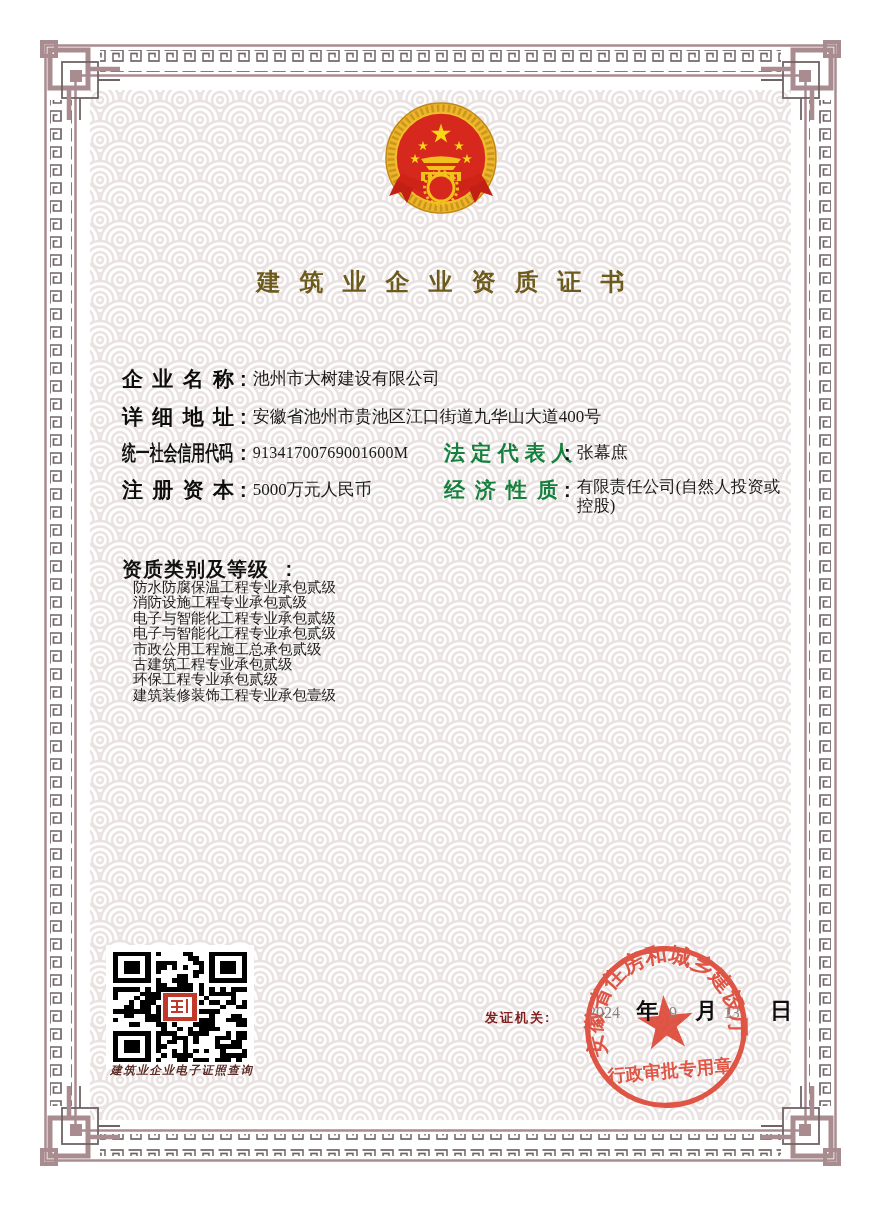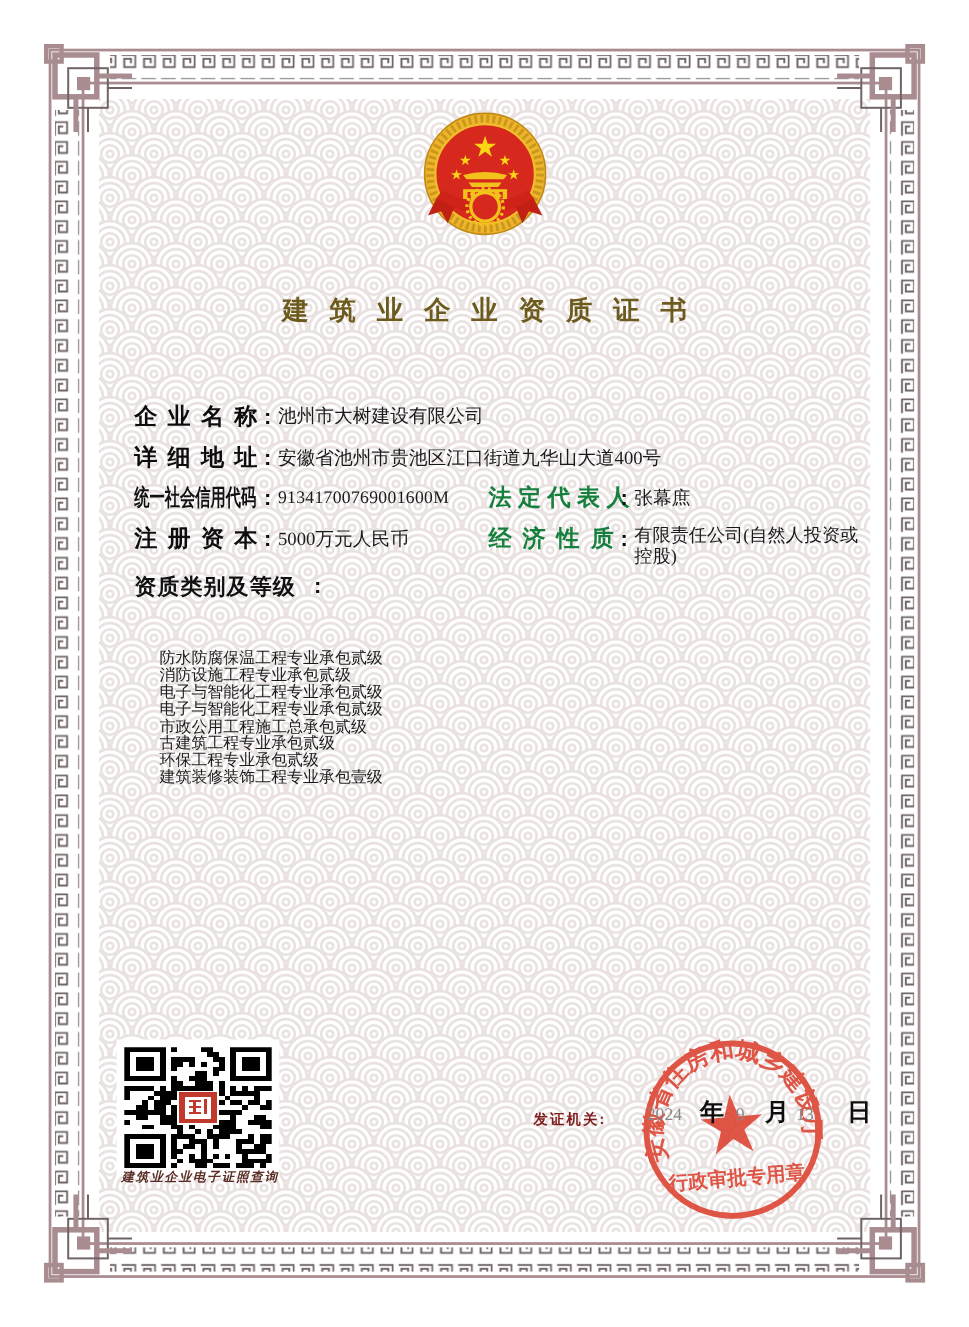--- a/index.html
+++ b/index.html
@@ -16,23 +16,23 @@
   .lblwrap{display:inline-block;width:112px;overflow:visible;vertical-align:top;white-space:nowrap;}
   .lblcond{display:inline-block;font-weight:bold;font-size:21px;line-height:26px;
            transform:scaleX(0.66);transform-origin:0 50%;}
   .colon{font-weight:bold;font-size:20px;vertical-align:top;line-height:26px;margin:0 6px 0 6px;}
   .val{font-family:"Liberation Serif","DejaVu Serif",serif;font-size:17px;color:#1a1a1a;
        vertical-align:top;line-height:25px;}
   .rcol{position:absolute;left:322px;top:0;white-space:nowrap;}
   .rlbl{display:inline-block;width:114px;text-align:justify;text-align-last:justify;
         font-weight:bold;font-size:21px;color:#15803d;vertical-align:top;line-height:26px;}
   .wrapval{display:inline-block;width:214px;white-space:normal;line-height:19px;font-size:16.5px;}
-  .qhead{position:absolute;left:122px;top:520px;z-index:2;font-weight:bold;font-size:20px;
+  .qhead{position:absolute;left:122px;top:556px;z-index:2;font-weight:bold;font-size:20px;
          letter-spacing:1px;}
-  .quals{position:absolute;left:133px;top:580px;z-index:2;margin:12px;padding:0;list-style:none;
+  .quals{position:absolute;left:133px;top:580px;z-index:2;margin:0;padding:0;list-style:none;
          font-family:"Liberation Serif","DejaVu Serif",serif;font-size:14.5px;line-height:15.4px;
          color:#1c1c1c;}
   .qrbox{position:absolute;left:106px;top:945px;width:148px;height:124px;background:#fff;z-index:1;}
   .qrcap{position:absolute;left:100px;top:1063px;width:164px;text-align:center;z-index:2;
          font-family:Liberation Mono, monospace;font-style:italic;font-weight:bold;
          font-size:11.5px;letter-spacing:1.5px;color:#5b2d26;}
   .issuer{position:absolute;left:485px;top:1009px;z-index:2;font-weight:bold;font-size:13px;
           letter-spacing:2px;color:#7f1d1d;}
   .dateline{position:absolute;left:588px;top:996px;z-index:4;white-space:nowrap;}
   .dnum{display:inline-block;font-family:"Liberation Serif","DejaVu Serif",serif;

